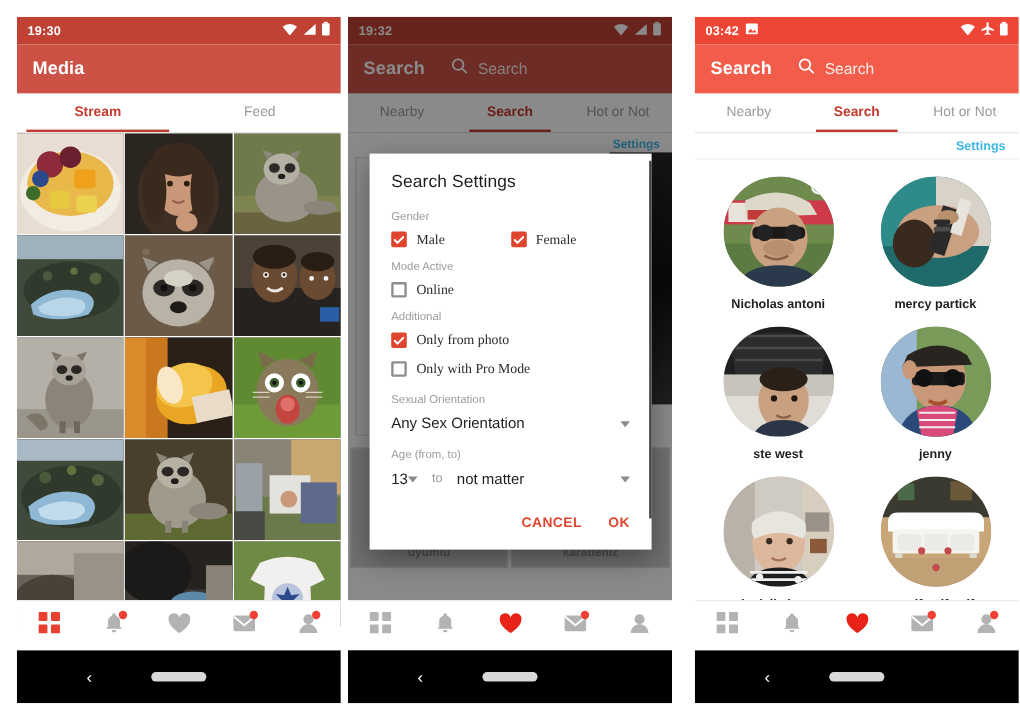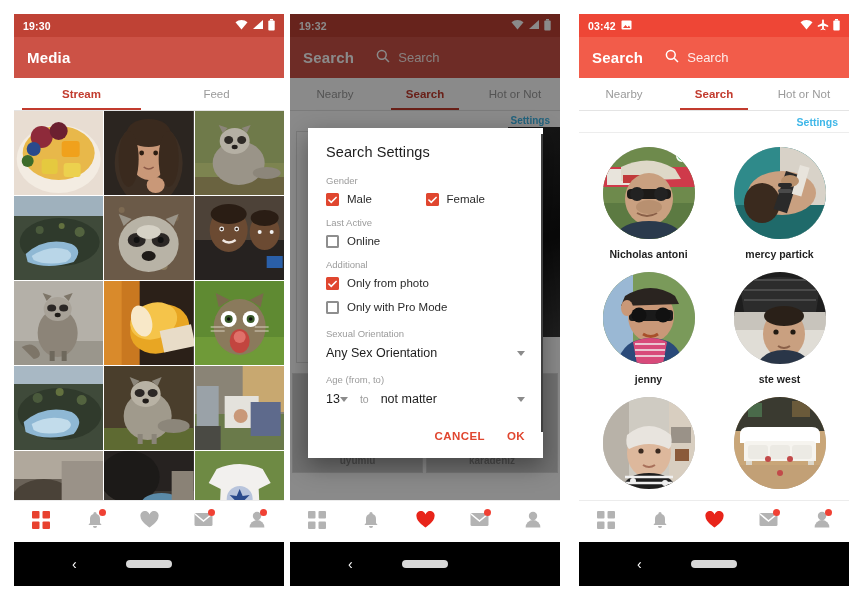--- a/index.html
+++ b/index.html
@@ -210,21 +210,21 @@
     margin-bottom: 15px;
     letter-spacing: .1px;
   }
   .dlg-section {
     font-size: 9.5px;
     color: #9b9b9b;
     margin-bottom: 7px;
   }
   .dlg-row { display: flex; align-items: center; margin-bottom: 11px; }
   .dlg-row.half > .cb-wrap { width: 50%; }
-  .cb-wrap { display: flex; align-items: flex-start; gap: 8px; }
+  .cb-wrap { display: flex; align-items: flex-end; gap: 8px; font-family: Liberation Serif, serif; }
   .cb {
     width: 13px; height: 13px;
     border: 2px solid #8e8e8e;
     border-radius: 1.5px;
     background: #ffffff;
     display: flex; align-items: center; justify-content: center;
     flex: 0 0 auto;
   }
   .cb.checked {
     background: #e0462f;
@@ -698,21 +698,21 @@
         <span class="cb-wrap">
           <span class="cb checked">
             <svg width="10" height="8" viewBox="0 0 10 8">
                 <path d="M1 4l2.6 2.6L9 1.2" stroke="#fff" stroke-width="1.8" fill="none" stroke-linecap="round"></path>
               </svg>
           </span>
           <span class="cb-label">Female</span>
         </span>
       </div>
 
-      <div class="dlg-section">Last Active</div>
+      <div class="dlg-section">Mode Active</div>
       <div class="dlg-row">
         <span class="cb-wrap">
           <span class="cb"></span>
           <span class="cb-label">Online</span>
         </span>
       </div>
 
       <div class="dlg-section">Additional</div>
       <div class="dlg-row">
         <span class="cb-wrap">
@@ -903,53 +903,53 @@
               <ellipse cx="56" cy="34" rx="9" ry="6" fill="#b8906c"></ellipse>
               <rect x="44" y="36" width="14" height="4" rx="2" fill="#2a2a2a"></rect>
               <rect x="44" y="42" width="14" height="4" rx="2" fill="#4a4a4a"></rect>
             </svg>
         </span>
         <span class="username">mercy partick</span>
       </div>
       <div class="usercell">
         <span class="avatar">
           <svg viewBox="0 0 92 92" preserveAspectRatio="xMidYMid slice">
+              <rect width="92" height="92" fill="#e0ddd6"></rect>
+              <path d="M0 0h92v44H0Z" fill="#1e1e1e"></path>
+              <path d="M6 14q40-18 80 0l-4 26H10Z" fill="#2c2c2c"></path>
+              <path d="M10 8h72M10 18h72M10 28h72" stroke="#4a4a4a" stroke-width="2"></path>
+              <rect x="0" y="40" width="92" height="18" fill="#c8c4bc"></rect>
+              <ellipse cx="50" cy="62" rx="21" ry="24" fill="#c9a080"></ellipse>
+              <ellipse cx="50" cy="44" rx="20" ry="10" fill="#2a2018"></ellipse>
+              <circle cx="42" cy="60" r="2.6" fill="#221a12"></circle>
+              <circle cx="59" cy="60" r="2.6" fill="#221a12"></circle>
+              <path d="M44 74q6 4 12 0" stroke="#8a6048" stroke-width="2" fill="none"></path>
+              <path d="M24 92q6-14 26-14t26 14Z" fill="#2a3648"></path>
+            </svg>
+        </span>
+        <span class="username">ste west</span>
+      </div>
+      <div class="usercell">
+        <span class="avatar">
+          <svg viewBox="0 0 92 92" preserveAspectRatio="xMidYMid slice">
               <rect width="92" height="92" fill="#7a9a5a"></rect>
               <rect x="0" y="0" width="30" height="92" fill="#9ab8d4"></rect>
               <ellipse cx="48" cy="44" rx="23" ry="26" fill="#c99878"></ellipse>
               <path d="M22 24q26-16 50 0l4 8-58 2Z" fill="#2a2420"></path>
               <rect x="26" y="38" width="44" height="11" rx="3" fill="#1a1a1a"></rect>
               <circle cx="36" cy="43" r="7.5" fill="#111"></circle>
               <circle cx="60" cy="43" r="7.5" fill="#111"></circle>
               <path d="M40 62q8 5 15 0" stroke="#a8502a" stroke-width="3" fill="none"></path>
               <path d="M14 92q6-26 34-26t32 26Z" fill="#2a4a7a"></path>
               <path d="M30 70q18-8 34 0l-4 22H34Z" fill="#d84a7a"></path>
               <path d="M32 72h30M32 78h30M32 84h30" stroke="#f0f0f0" stroke-width="1.6"></path>
               <ellipse cx="24" cy="36" rx="6" ry="8" fill="#c99878"></ellipse>
             </svg>
         </span>
         <span class="username">jenny</span>
-      </div>
-      <div class="usercell">
-        <span class="avatar">
-          <svg viewBox="0 0 92 92" preserveAspectRatio="xMidYMid slice">
-              <rect width="92" height="92" fill="#e0ddd6"></rect>
-              <path d="M0 0h92v44H0Z" fill="#1e1e1e"></path>
-              <path d="M6 14q40-18 80 0l-4 26H10Z" fill="#2c2c2c"></path>
-              <path d="M10 8h72M10 18h72M10 28h72" stroke="#4a4a4a" stroke-width="2"></path>
-              <rect x="0" y="40" width="92" height="18" fill="#c8c4bc"></rect>
-              <ellipse cx="50" cy="62" rx="21" ry="24" fill="#c9a080"></ellipse>
-              <ellipse cx="50" cy="44" rx="20" ry="10" fill="#2a2018"></ellipse>
-              <circle cx="42" cy="60" r="2.6" fill="#221a12"></circle>
-              <circle cx="59" cy="60" r="2.6" fill="#221a12"></circle>
-              <path d="M44 74q6 4 12 0" stroke="#8a6048" stroke-width="2" fill="none"></path>
-              <path d="M24 92q6-14 26-14t26 14Z" fill="#2a3648"></path>
-            </svg>
-        </span>
-        <span class="username">ste west</span>
       </div>
       <div class="usercell">
         <span class="avatar">
           <svg viewBox="0 0 92 92" preserveAspectRatio="xMidYMid slice">
               <rect width="92" height="92" fill="#cfcbc2"></rect>
               <rect x="0" y="0" width="26" height="92" fill="#b8b2a8"></rect>
               <rect x="66" y="0" width="26" height="92" fill="#d8cec0"></rect>
               <rect x="68" y="30" width="20" height="16" fill="#9a9288"></rect>
               <rect x="72" y="52" width="14" height="12" fill="#8a5a3a"></rect>
               <ellipse cx="46" cy="56" rx="22" ry="25" fill="#ddb89c"></ellipse>

